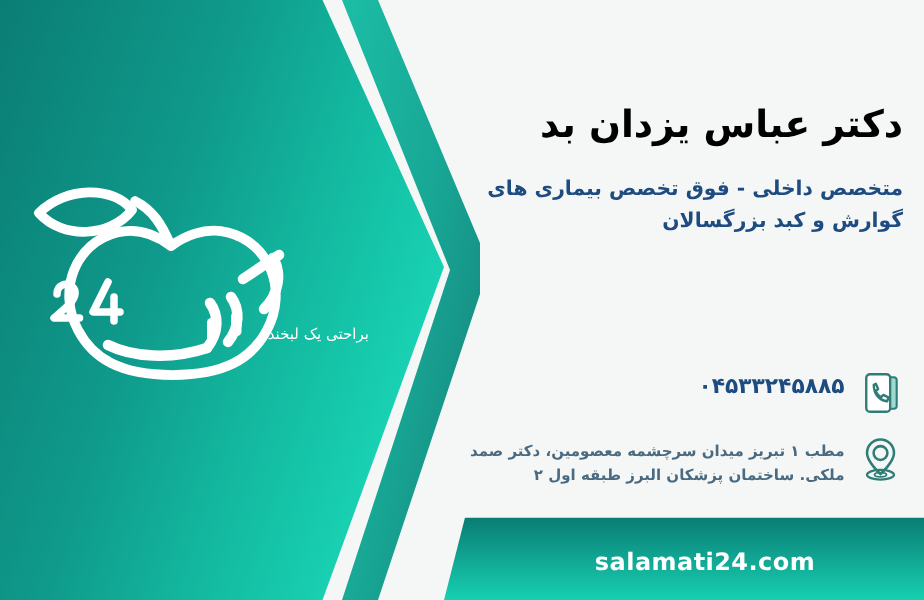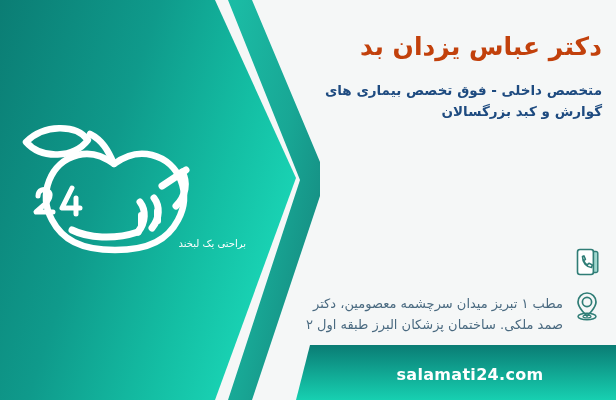--- a/index.html
+++ b/index.html
@@ -38,44 +38,45 @@
     text-align:center;
     color:#ffffff;
     font-family:"DejaVu Serif","Liberation Serif",serif;
     font-size:16.5px;
     letter-spacing:.5px;
     direction:ltr;
   }
   .logo-slogan {
     position:absolute;
     right:34px;
-    top:128px;
+    top:108px;
     color:#ffffff;
     font-size:10px;
     direction:rtl;
     letter-spacing:1px;
   }
 
   
   .content {
     position:absolute;
     right:0; top:0;
     width:320px;
     height:400px;
     padding:30px 14px 0 0;
     text-align:right;
     direction:rtl;
   }
   .doc-title {
-    color:#c2410c;
+    color:#000000;
     font-size:25px;
     font-weight:bold;
     line-height:1.35;
     margin-bottom:16px;
     letter-spacing:0px;
+    margin-top:36px;
   }
   .doc-spec {
     color:#1e4b80;
     font-size:13.5px;
     font-weight:bold;
     line-height:1.6;
     margin-bottom:17px;
   }
   .doc-spec-sub {
     color:#6f7a80;
@@ -111,22 +112,23 @@
     padding-top:5px;
   }
   .phone-num {
     color:#1e4b80;
     font-size:14.5px;
     font-weight:bold;
     letter-spacing:.5px;
   }
   .addr {
     color:#4a6a80;
-    font-size:13px;
+    font-size:10px;
     line-height:1.6;
+    font-weight:bold;
   }
 
   
   .bottombar {
     position:absolute;
     left:296px;
     bottom:0;
     width:320px;
     height:55px;
     text-decoration:underline;
@@ -223,20 +225,23 @@
 
     <div class="crow">
       <div class="cicon">
         <svg width="26" height="30" viewBox="0 0 26 30" xmlns="http://www.w3.org/2000/svg">
           <rect x="3.5" y="2.5" width="16" height="25" rx="2.5" fill="#ffffff" stroke="#2f7d76" stroke-width="1.6"></rect>
           <path d="M19.5,4.5 h2.5 a1.8,1.8 0 0 1 1.8,1.8 v17.4 a1.8,1.8 0 0 1 -1.8,1.8 h-2.5 Z" fill="#9fd8cf" stroke="#2f7d76" stroke-width="1.4"></path>
           <path d="M8.5,9.5 c0,6.5 4,10.5 9,11 l0.8,-2.6 -3.4,-1.6 -1.6,1.6
                    c-1.8,-1.2 -2.8,-2.4 -3.6,-4.2 l1.7,-1.4 -1.5,-3.4 Z" fill="none" stroke="#2f7d76" stroke-width="1.6" stroke-linejoin="round"></path>
         </svg>
       </div>
+      <div class="ctext">
+        <div class="phone-num">۰۴۵۳۳۲۴۵۸۸۵</div>
+      </div>
     </div>
 
     <div class="crow">
       <div class="cicon">
         <svg width="28" height="32" viewBox="0 0 28 32" xmlns="http://www.w3.org/2000/svg">
           <path d="M14,3 C9,3 5,7 5,12 C5,18 14,26 14,26 C14,26 23,18 23,12 C23,7 19,3 14,3 Z" fill="none" stroke="#2f7d76" stroke-width="1.7"></path>
           <circle cx="14" cy="12" r="4.6" fill="none" stroke="#2f7d76" stroke-width="1.7"></circle>
           <ellipse cx="14" cy="26.5" rx="9" ry="3.2" fill="none" stroke="#2f7d76" stroke-width="1.5"></ellipse>
           <ellipse cx="14" cy="26.5" rx="4" ry="1.4" fill="none" stroke="#2f7d76" stroke-width="1.2"></ellipse>
         </svg>

